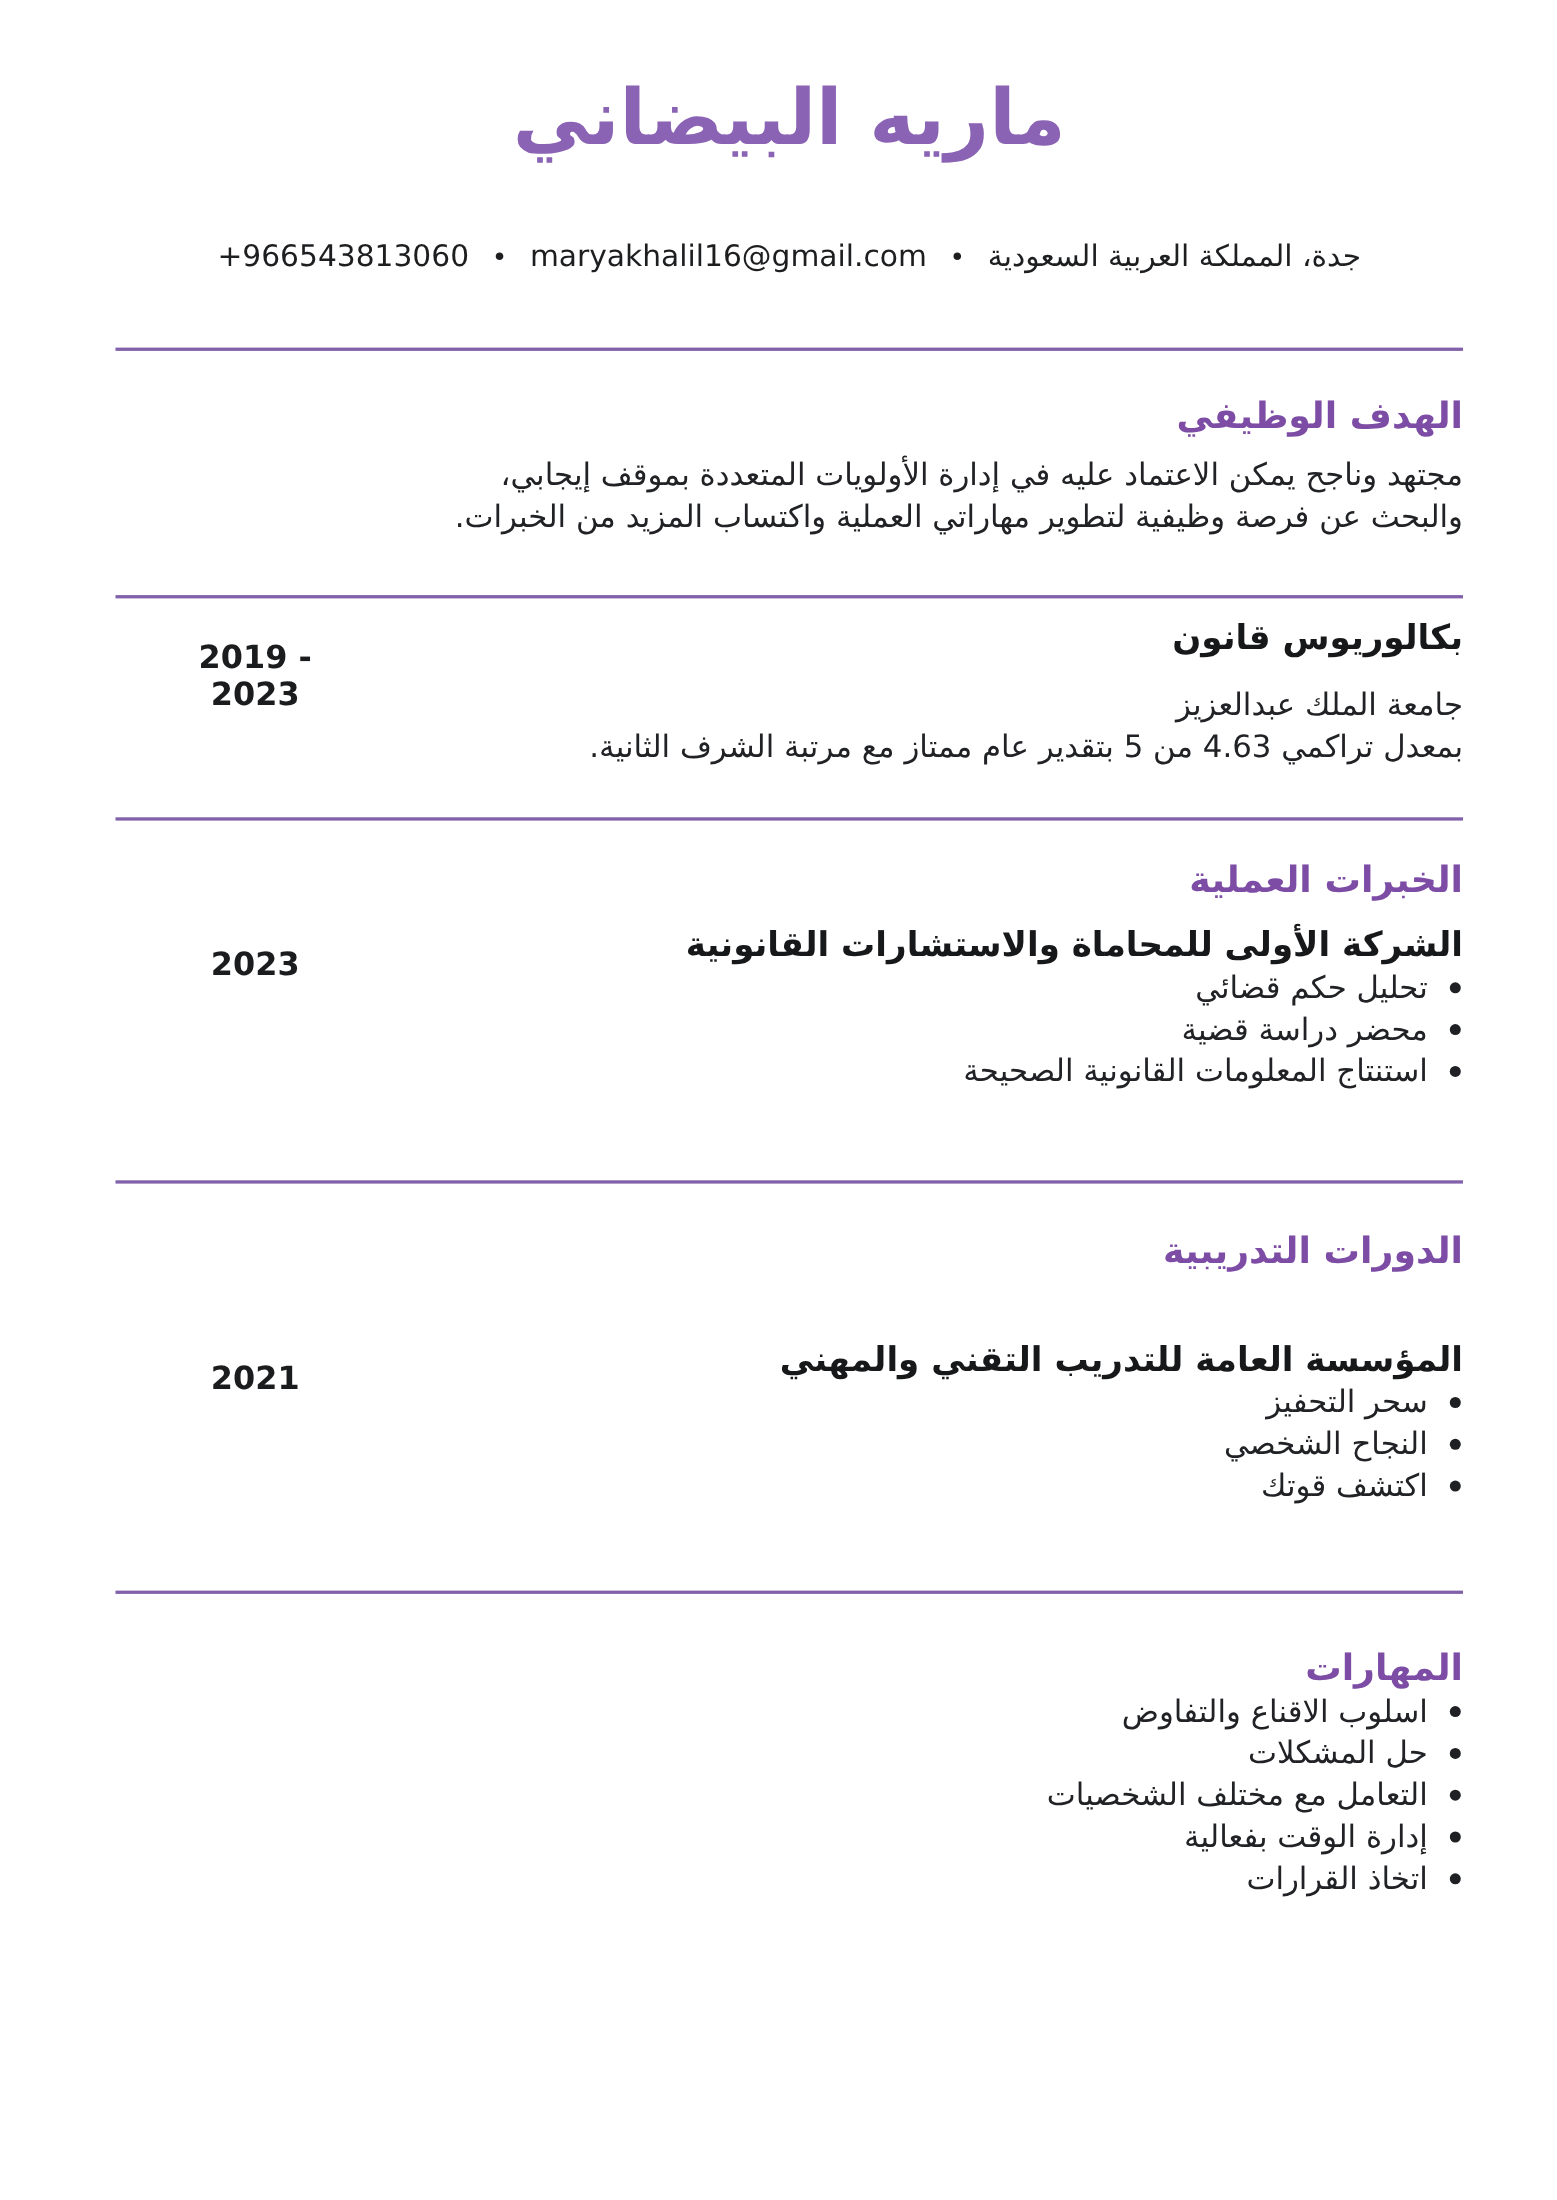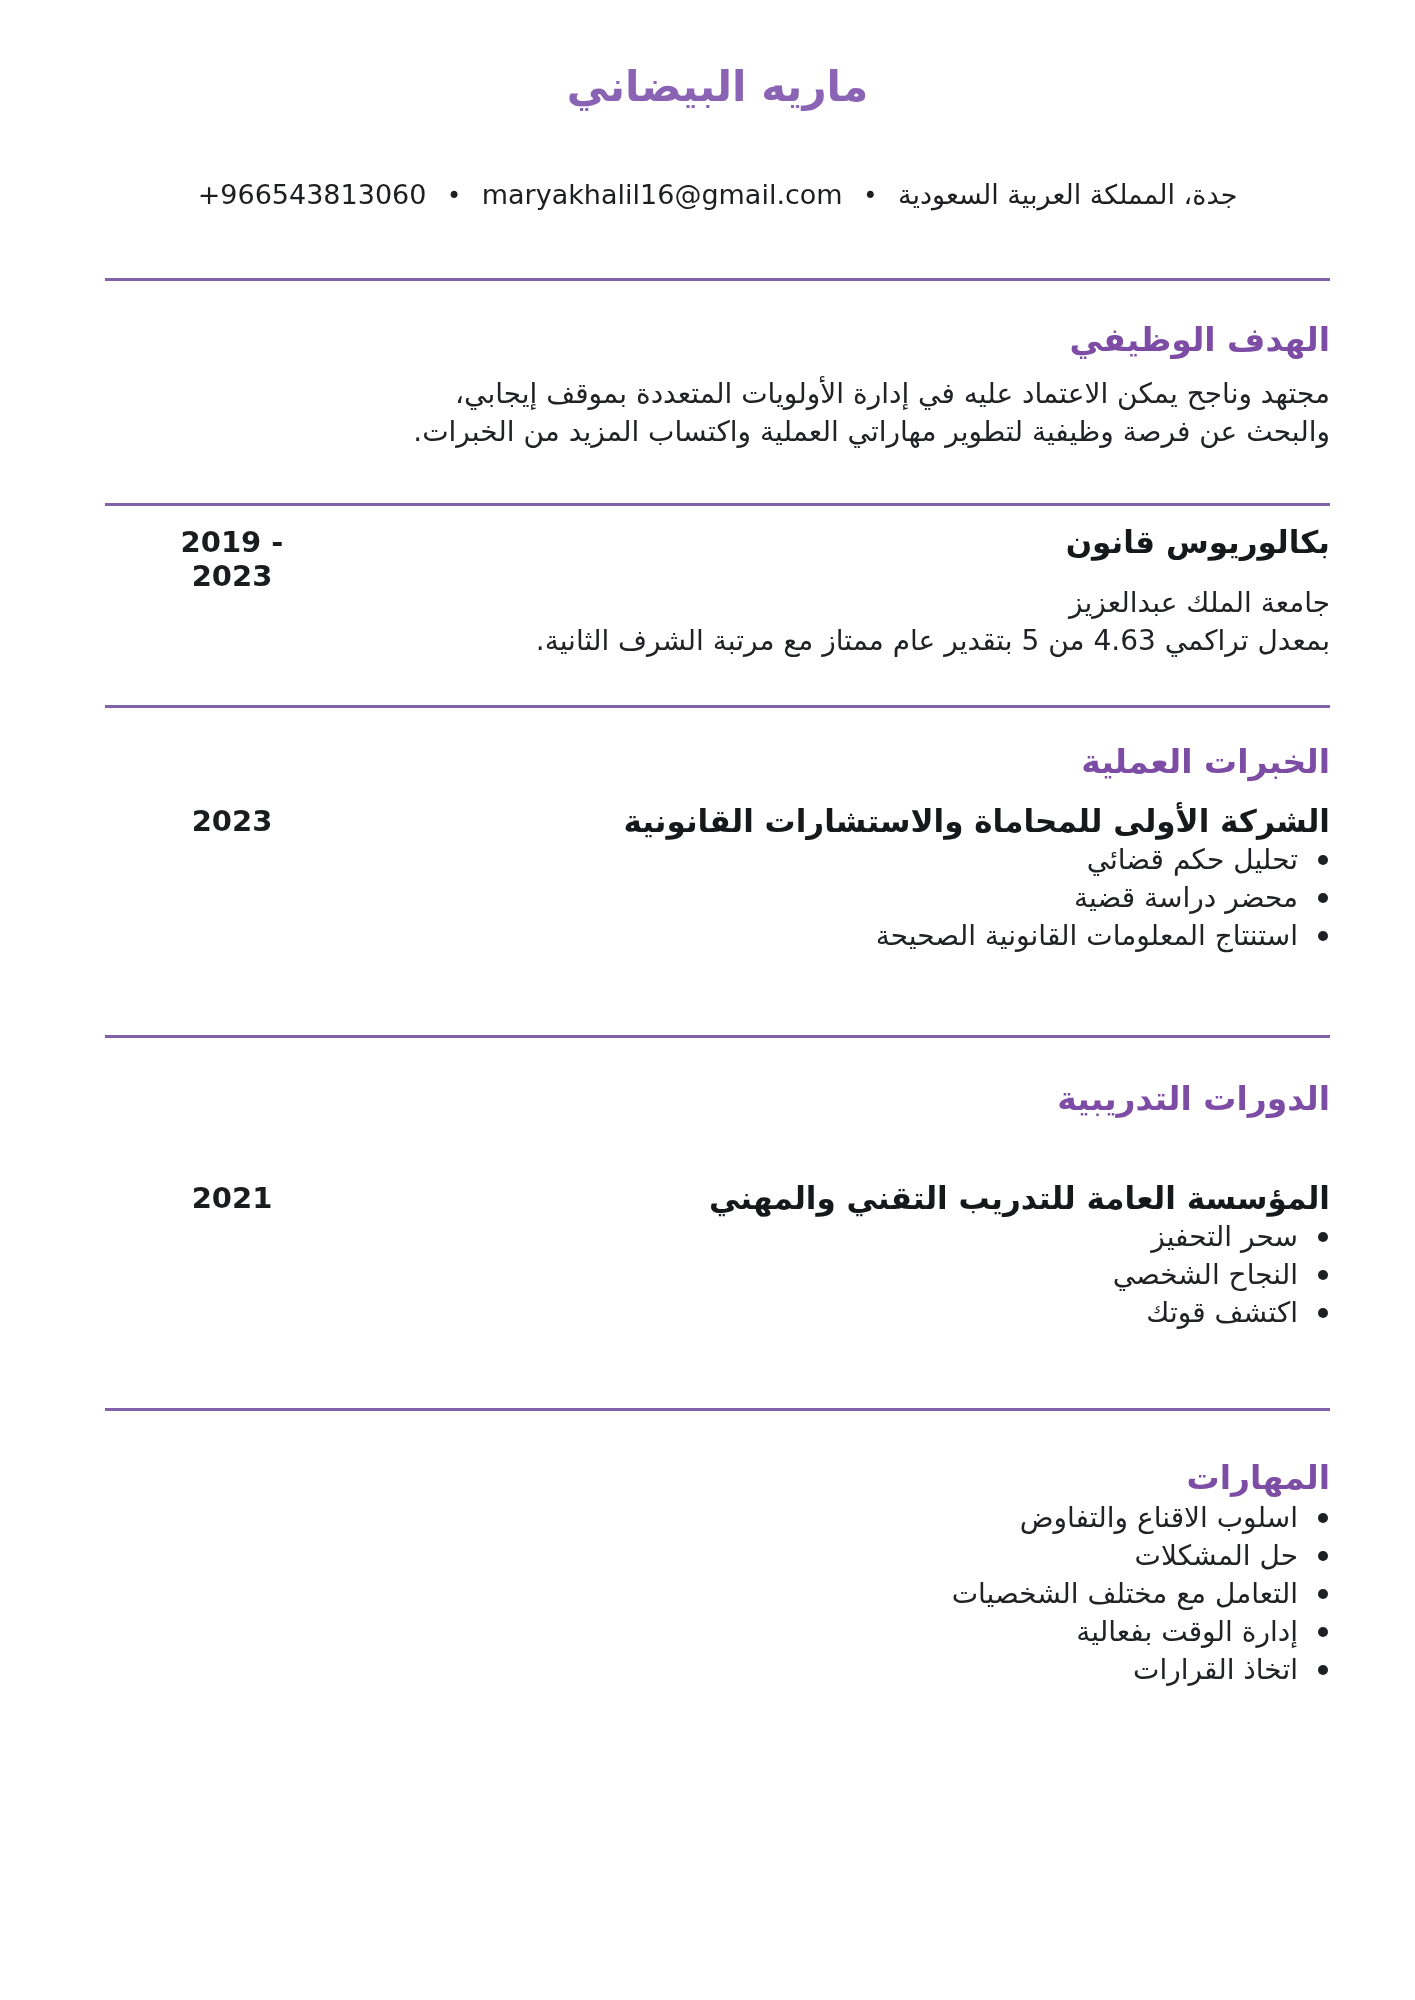--- a/index.html
+++ b/index.html
@@ -12,21 +12,21 @@
   html,body{background:#ffffff;}
   body{
     width:1415px;height:2000px;overflow:hidden;
     font-family:"DejaVu Sans",sans-serif;
     color:var(--c-text);
     direction:rtl;
   }
   .page{width:100%;height:100%;padding:0 85px 0 105px;position:relative;}
   .name{
     padding-top:58px;text-align:center;
-    font-size:42px;font-weight:700;line-height:1.4;
+    font-size:70px;font-weight:700;line-height:1.4;
     color:var(--c-title);
   }
   .contact{
     margin-top:60px;text-align:center;
     font-size:27px;line-height:36px;color:#1d1e20;
   }
   .contact .sep{display:inline-block;margin:0 12px;font-size:24px;}
   .ltr{direction:ltr;unicode-bidi:isolate;}
   hr.divider{
     border:none;border-top:3px solid var(--c-divider);
@@ -46,21 +46,21 @@
   .t-experience{margin-top:33px;}
   .t-training{margin-top:40px;}
   .t-skills{margin-top:46px;}
   .paragraph{margin-top:14px;font-size:28px;line-height:38px;text-align:right;}
   .entry{position:relative;text-align:right;}
   .e-education{margin-top:16px;}
   .e-experience{margin-top:18px;}
   .e-training{margin-top:58px;}
   .entry-title{font-size:31px;font-weight:700;line-height:40px;color:#17181a;}
   .entry-date{
-    position:absolute;left:42px;top:3px;width:170px;
+    position:absolute;left:42px;top:20px;width:170px;
     text-align:center;font-size:29px;font-weight:600;color:#1b1c1e;
     direction:ltr;unicode-bidi:isolate;
   }
   .details{margin-top:22px;font-size:28px;line-height:38px;text-align:right;}
   ul.bullets{list-style:none;margin:0;padding:0;text-align:right;}
   .b-experience{margin-top:10px;}
   .b-training{margin-top:12px;}
   .b-skills{margin-top:88px;}
   ul.bullets li{
     position:relative;padding-right:32px;

